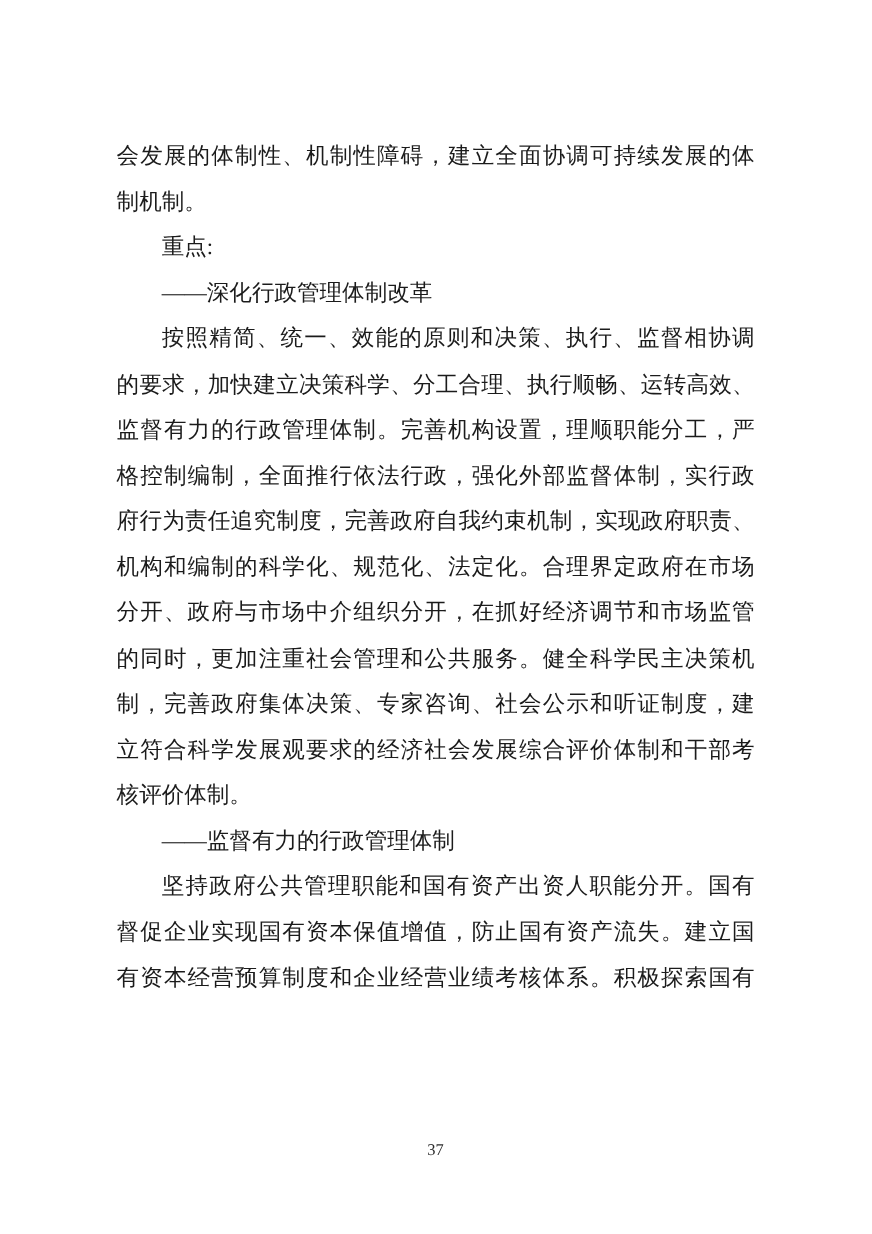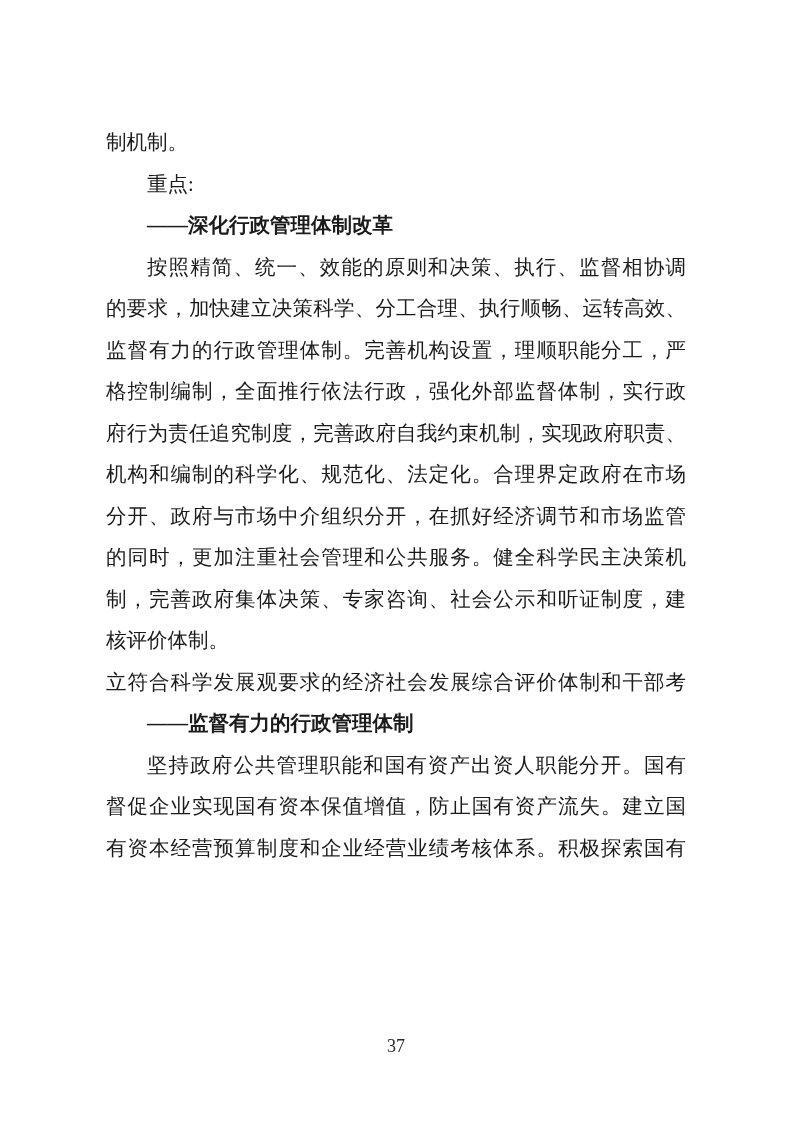--- a/index.html
+++ b/index.html
@@ -29,51 +29,52 @@
     min-height: 41.5px;
   }
   .line.stretch {
     text-align: justify;
     text-align-last: justify;
   }
   .line.indent {
     text-indent: 2em;
   }
   .line.bold {
-    font-weight: bold;
+    font-weight: normal;
   }
   .page-number {
     position: absolute;
     top: 1036px;
     left: 106px;
     width: 580px;
     text-align: center;
-    font-size: 18px;
+    font-size: 15px;
     line-height: 20px;
     color: #2a2a2a;
   }
 </style>
 </head>
 <body>
 
 <div class="page">
   <div class="text-block">
+      <div class="line stretch">会发展的体制性、机制性障碍，建立全面协调可持续发展的体</div>
       <div class="line">制机制。</div>
       <div class="line indent">重点:</div>
       <div class="line indent bold">——深化行政管理体制改革</div>
       <div class="line stretch indent">按照精简、统一、效能的原则和决策、执行、监督相协调</div>
       <div class="line stretch">的要求，加快建立决策科学、分工合理、执行顺畅、运转高效、</div>
       <div class="line stretch">监督有力的行政管理体制。完善机构设置，理顺职能分工，严</div>
       <div class="line stretch">格控制编制，全面推行依法行政，强化外部监督体制，实行政</div>
       <div class="line stretch">府行为责任追究制度，完善政府自我约束机制，实现政府职责、</div>
       <div class="line stretch">机构和编制的科学化、规范化、法定化。合理界定政府在市场</div>
       <div class="line stretch">分开、政府与市场中介组织分开，在抓好经济调节和市场监管</div>
       <div class="line stretch">的同时，更加注重社会管理和公共服务。健全科学民主决策机</div>
       <div class="line stretch">制，完善政府集体决策、专家咨询、社会公示和听证制度，建</div>
+      <div class="line stretch">立符合科学发展观要求的经济社会发展综合评价体制和干部考</div>
       <div class="line">核评价体制。</div>
-      <div class="line stretch">立符合科学发展观要求的经济社会发展综合评价体制和干部考</div>
       <div class="line indent bold">——监督有力的行政管理体制</div>
       <div class="line stretch indent">坚持政府公共管理职能和国有资产出资人职能分开。国有</div>
       <div class="line stretch">督促企业实现国有资本保值增值，防止国有资产流失。建立国</div>
       <div class="line stretch">有资本经营预算制度和企业经营业绩考核体系。积极探索国有</div>
     </div>
   <div class="page-number">37</div>
 </div>
 
 </body></html>

